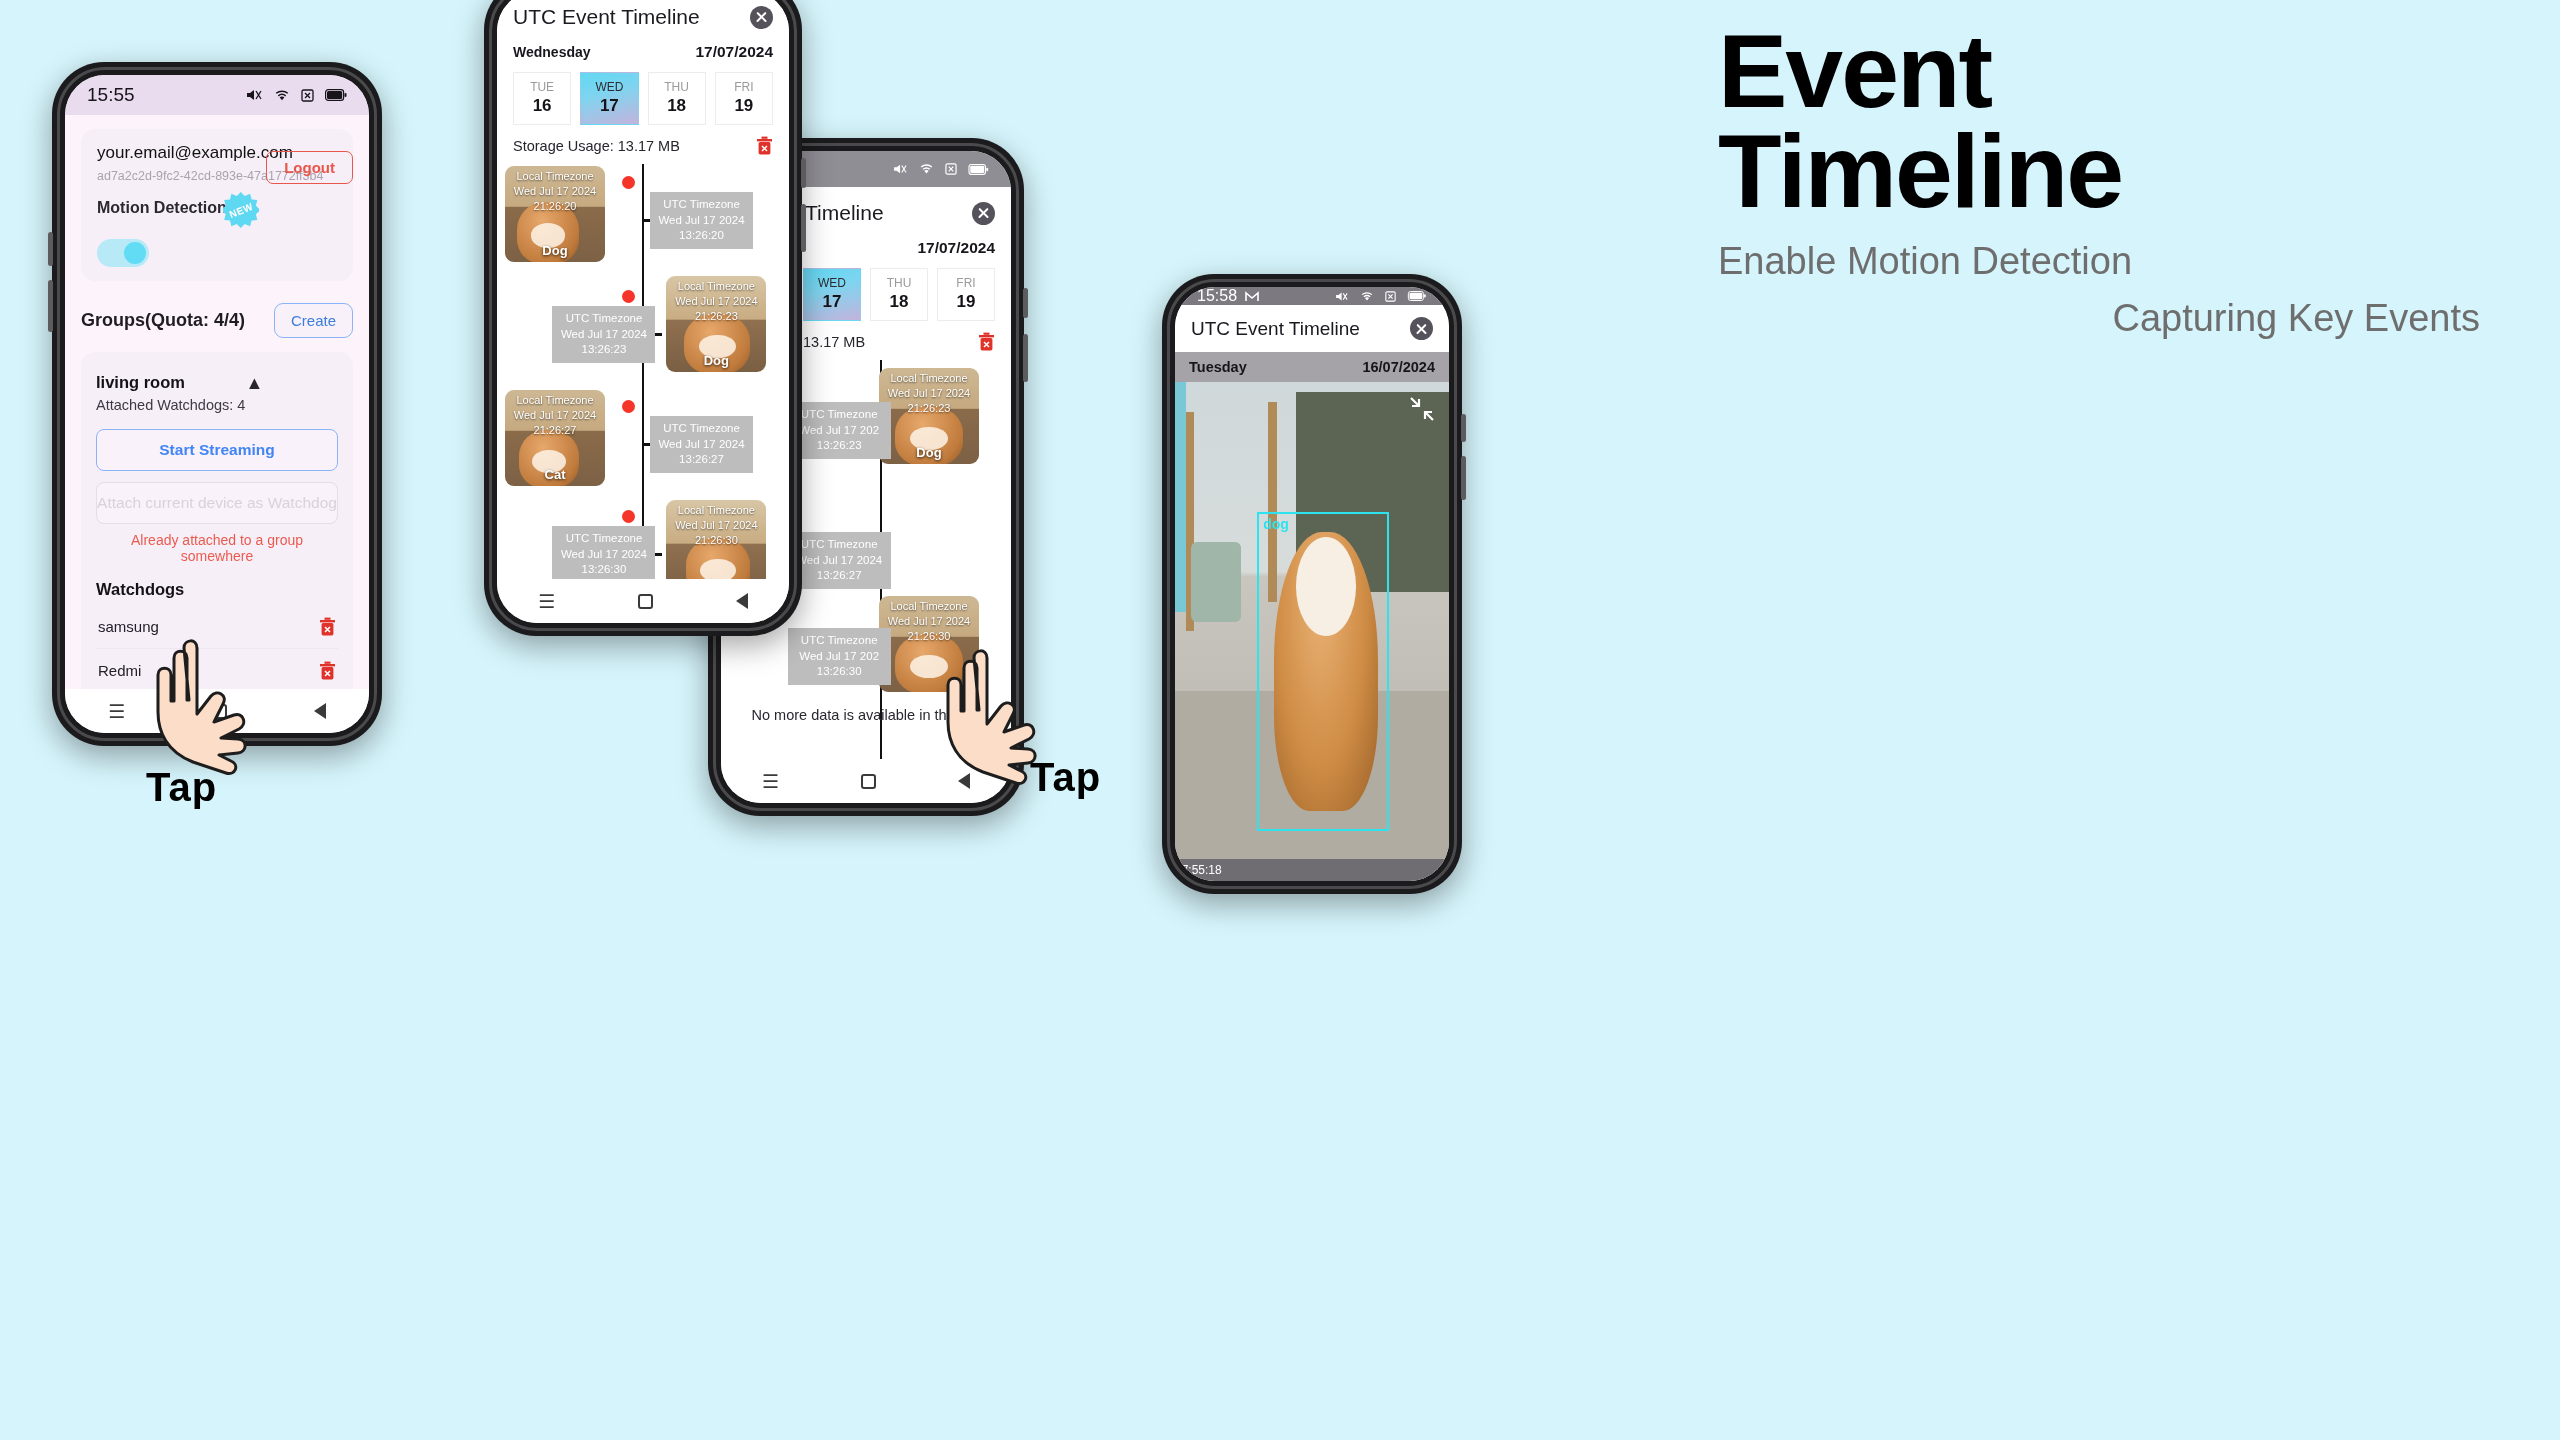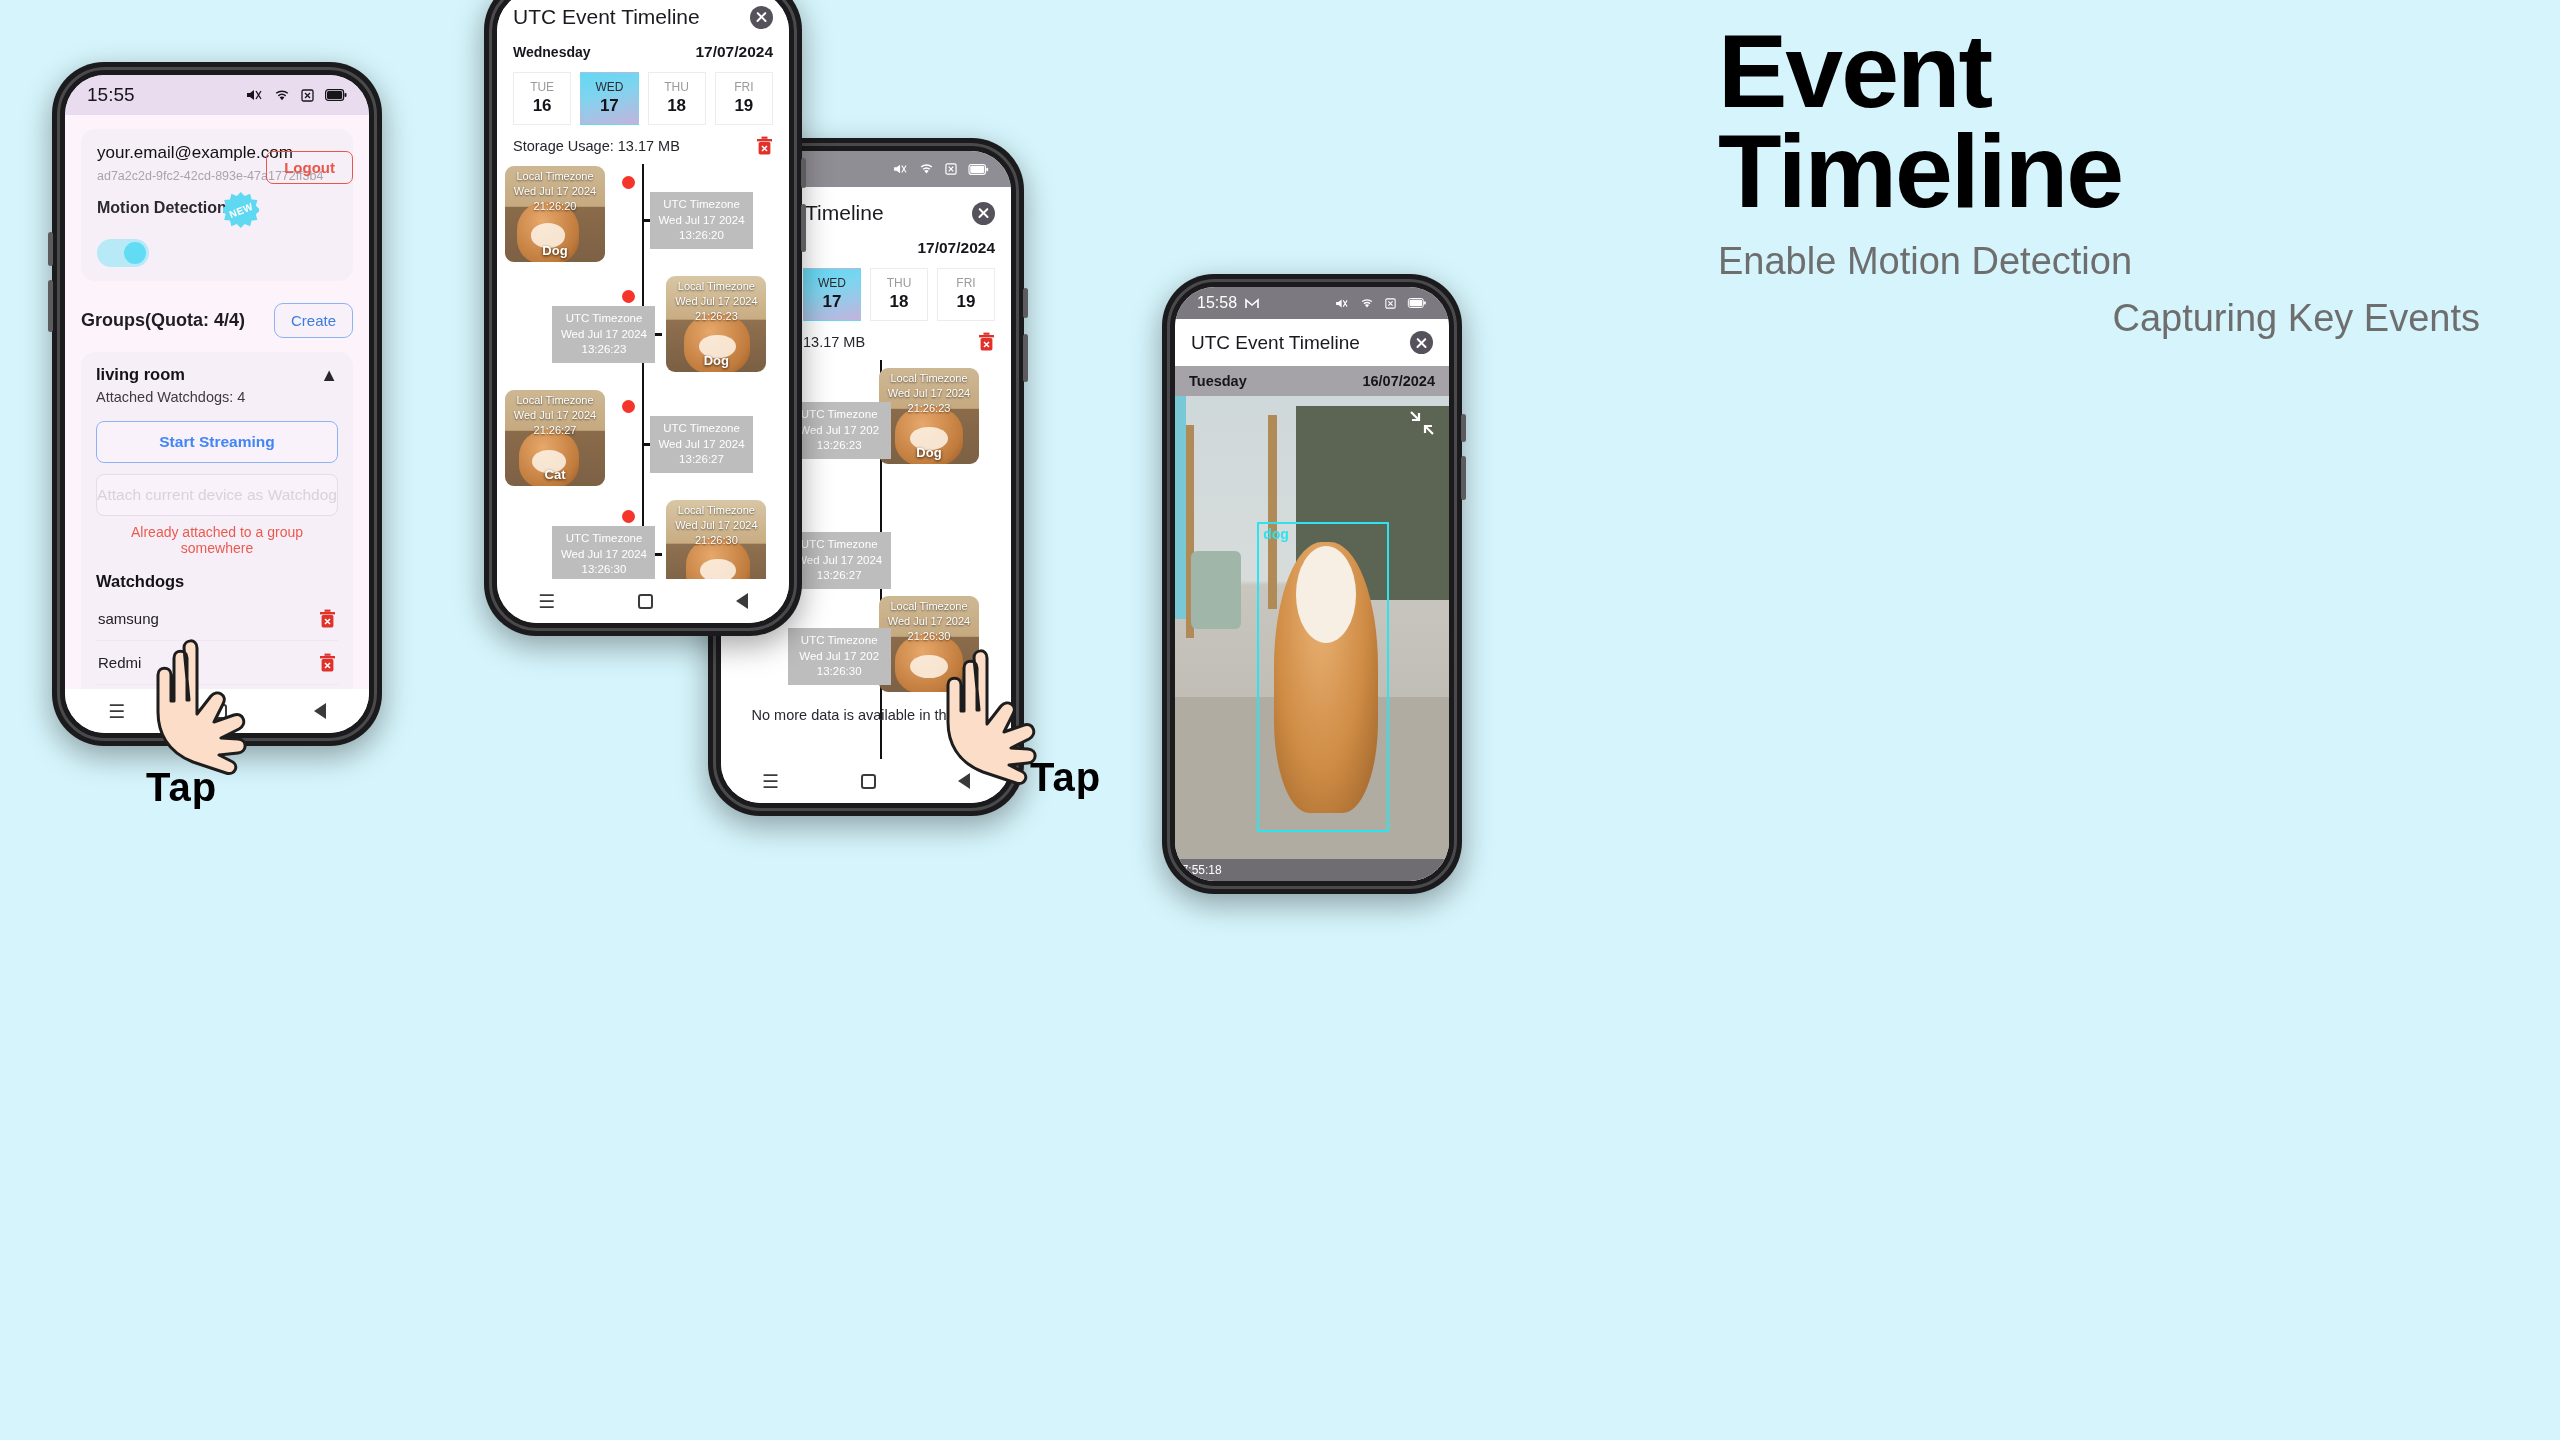--- a/index.html
+++ b/index.html
@@ -40,21 +40,21 @@
      font-size:10px;font-weight:bold;color:#fff; transform:rotate(-22deg); letter-spacing:.5px;}
   .toggle{ width:52px;height:28px;border-radius:16px;background:#b8e9f7; margin-top:11px; position:relative; }
   .toggle i{ position:absolute; right:3px; top:3px; width:22px;height:22px;border-radius:50%;background:#62dbf4;}
   .logout-btn{ position:absolute; right:0; top:22px; border:1.5px solid #e8574b; color:#e8574b;
                background:transparent; border-radius:7px; padding:7px 17px; font-size:15px; font-weight:bold;}
   .groups-hdr{ display:flex; align-items:center; justify-content:space-between; margin:22px 0 14px 0;}
   .groups-title{ font-size:18px; font-weight:bold; color:#1f1c24;}
   .create-btn{ border:1.4px solid #8ab4f8; color:#3b7ddd; background:#f8f1f9; border-radius:9px;
                padding:8px 16px; font-size:15px; }
   .grp-card{ background:#f7eff8; border-radius:14px; padding:13px 15px;}
-  .grp-top{ display:flex; align-items:flex-start; justify-content:space-between;}
+  .grp-top{ display:flex; align-items:flex-start; margin-top:8px;}
   .grp-name{ font-size:16.5px; font-weight:bold; color:#141217;}
   .grp-sub{ font-size:14.5px; color:#3e3a44; margin-top:5px;}
   .chev{ color:#2a262f; font-size:18px; }
   .btn-outline{ margin-top:16px; width:100%; border:1.3px solid #8ab4f8; color:#4285f4;
       background:#f9f2fa; border-radius:8px; padding:11px 0; font-size:15.5px; font-weight:bold; text-align:center;}
   .btn-disabled{ margin-top:11px; width:100%; border:1.3px solid #e4dde6; color:#d9d2db;
       background:#f9f2fa; border-radius:8px; padding:11px 0; font-size:15.5px; text-align:center;}
   .warn{ color:#ea5b4f; font-size:14px; text-align:center; margin-top:8px;}
   .wd-title{ font-size:16.5px; font-weight:bold; color:#141217; margin:16px 0 6px 0;}
   .wd-row{ display:flex; align-items:center; justify-content:space-between; padding:12px 2px;
@@ -109,21 +109,21 @@
 
   
   #phone3{ left:708px; top:138px; width:316px; height:678px; }
   #phone3 .screen{ background:#fff; display:flex; flex-direction:column;}
   #phone3 .statusbar{ background:#908e95; color:#fff; height:36px; font-size:18px;}
   .nomore{ text-align:center; font-size:14.5px; color:#2a272f; }
 
   
   #phone4{ left:1162px; top:274px; width:300px; height:620px; }
   #phone4 .screen{ background:#fff; display:flex; flex-direction:column;}
-  #phone4 .statusbar{ background:#7c7a80; color:#fff; height:32px; font-size:16px;}
+  #phone4 .statusbar{ background:#7c7a80; color:#fff; height:18px; font-size:16px;}
   .p4-title{ display:flex; align-items:center; justify-content:space-between;
              background:#fff; padding:12px 16px; }
   .p4-title .t{ font-size:19px; color:#1b191f;}
   .p4-day{ display:flex; justify-content:space-between; background:#a5a3a8; padding:7px 14px;}
   .p4-day span{ font-size:14.5px; font-weight:bold; color:#17151b;}
   .p4-view{ flex:1; position:relative; overflow:hidden;
             background:linear-gradient(180deg,#cfd8da 0%,#d7dcdb 38%,#c9c6bf 39%,#b4b0a7 100%);}
   .shrink-ico{ position:absolute; right:14px; top:14px; width:26px;height:26px; color:#fff;}
   .bbox{ position:absolute; border:2.5px solid #2ee3f0; }
   .bbox-label{ position:absolute; left:4px; top:2px; color:#2ee3f0; font-weight:bold; font-size:14px;}

